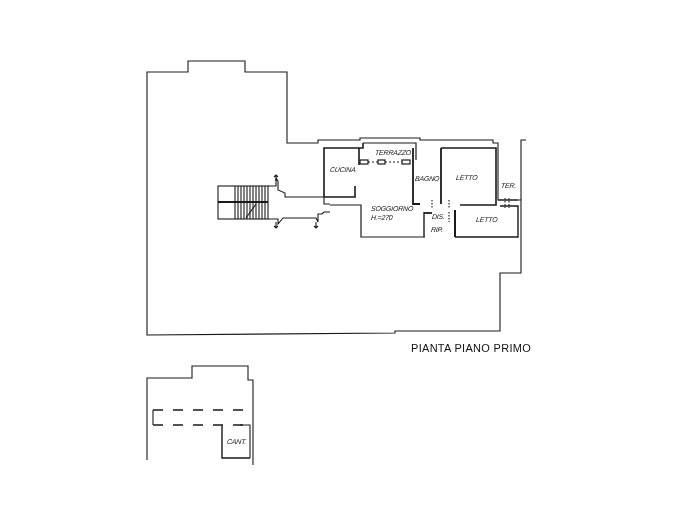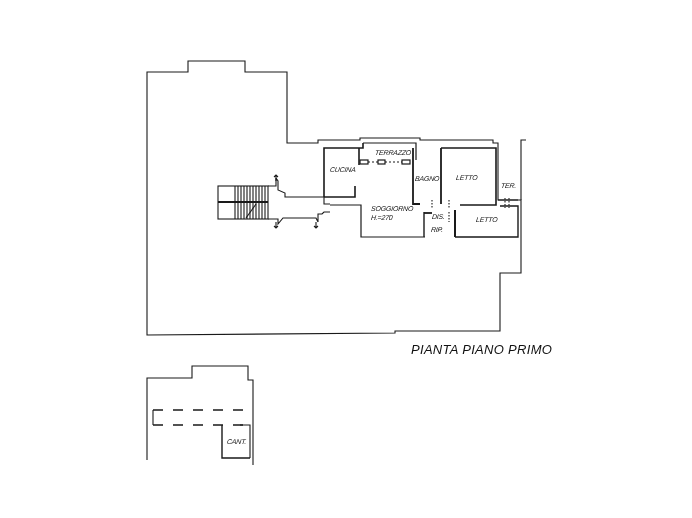--- a/index.html
+++ b/index.html
@@ -1,19 +1,19 @@
 <!DOCTYPE html>
 <html><head>
 <meta charset="utf-8">
 <style>
   html,body{margin:0;padding:0;background:#ffffff;}
   body{width:692px;height:518px;position:relative;overflow:hidden;font-family:"Liberation Sans",sans-serif;}
   #plan{position:absolute;left:0;top:0;}
   .lbl{position:absolute;font-style:italic;font-size:7px;color:#111;letter-spacing:-0.2px;white-space:nowrap;transform:skewX(-6deg);}
-  .title{position:absolute;font-style:italic;font-size:13px;color:#111;letter-spacing:0.3px;white-space:nowrap;}
+  .title{position:absolute;font-size:11px;color:#111;letter-spacing:0.3px;white-space:nowrap;}
 </style>
 </head>
 <body>
 
 <svg id="plan" width="692" height="518" viewBox="0 0 692 518" xmlns="http://www.w3.org/2000/svg">
   <g fill="none" stroke="#1a1a1a" stroke-width="1.1">
 
     <path d="M147,335 L147,72 L188,72 L188,61 L245,61 L245,72 L287,72 L287,143 L318,143 L318,140 L360,140 L360,138 L420,138 L420,140 L493,140 L493,143 L498,143 L498,200 L521,200 L521,273 L500,273 L500,331 L395,331 L395,333 L147,335 Z"></path>
     <path d="M521,200 L521,140 L526,140"></path>
 

